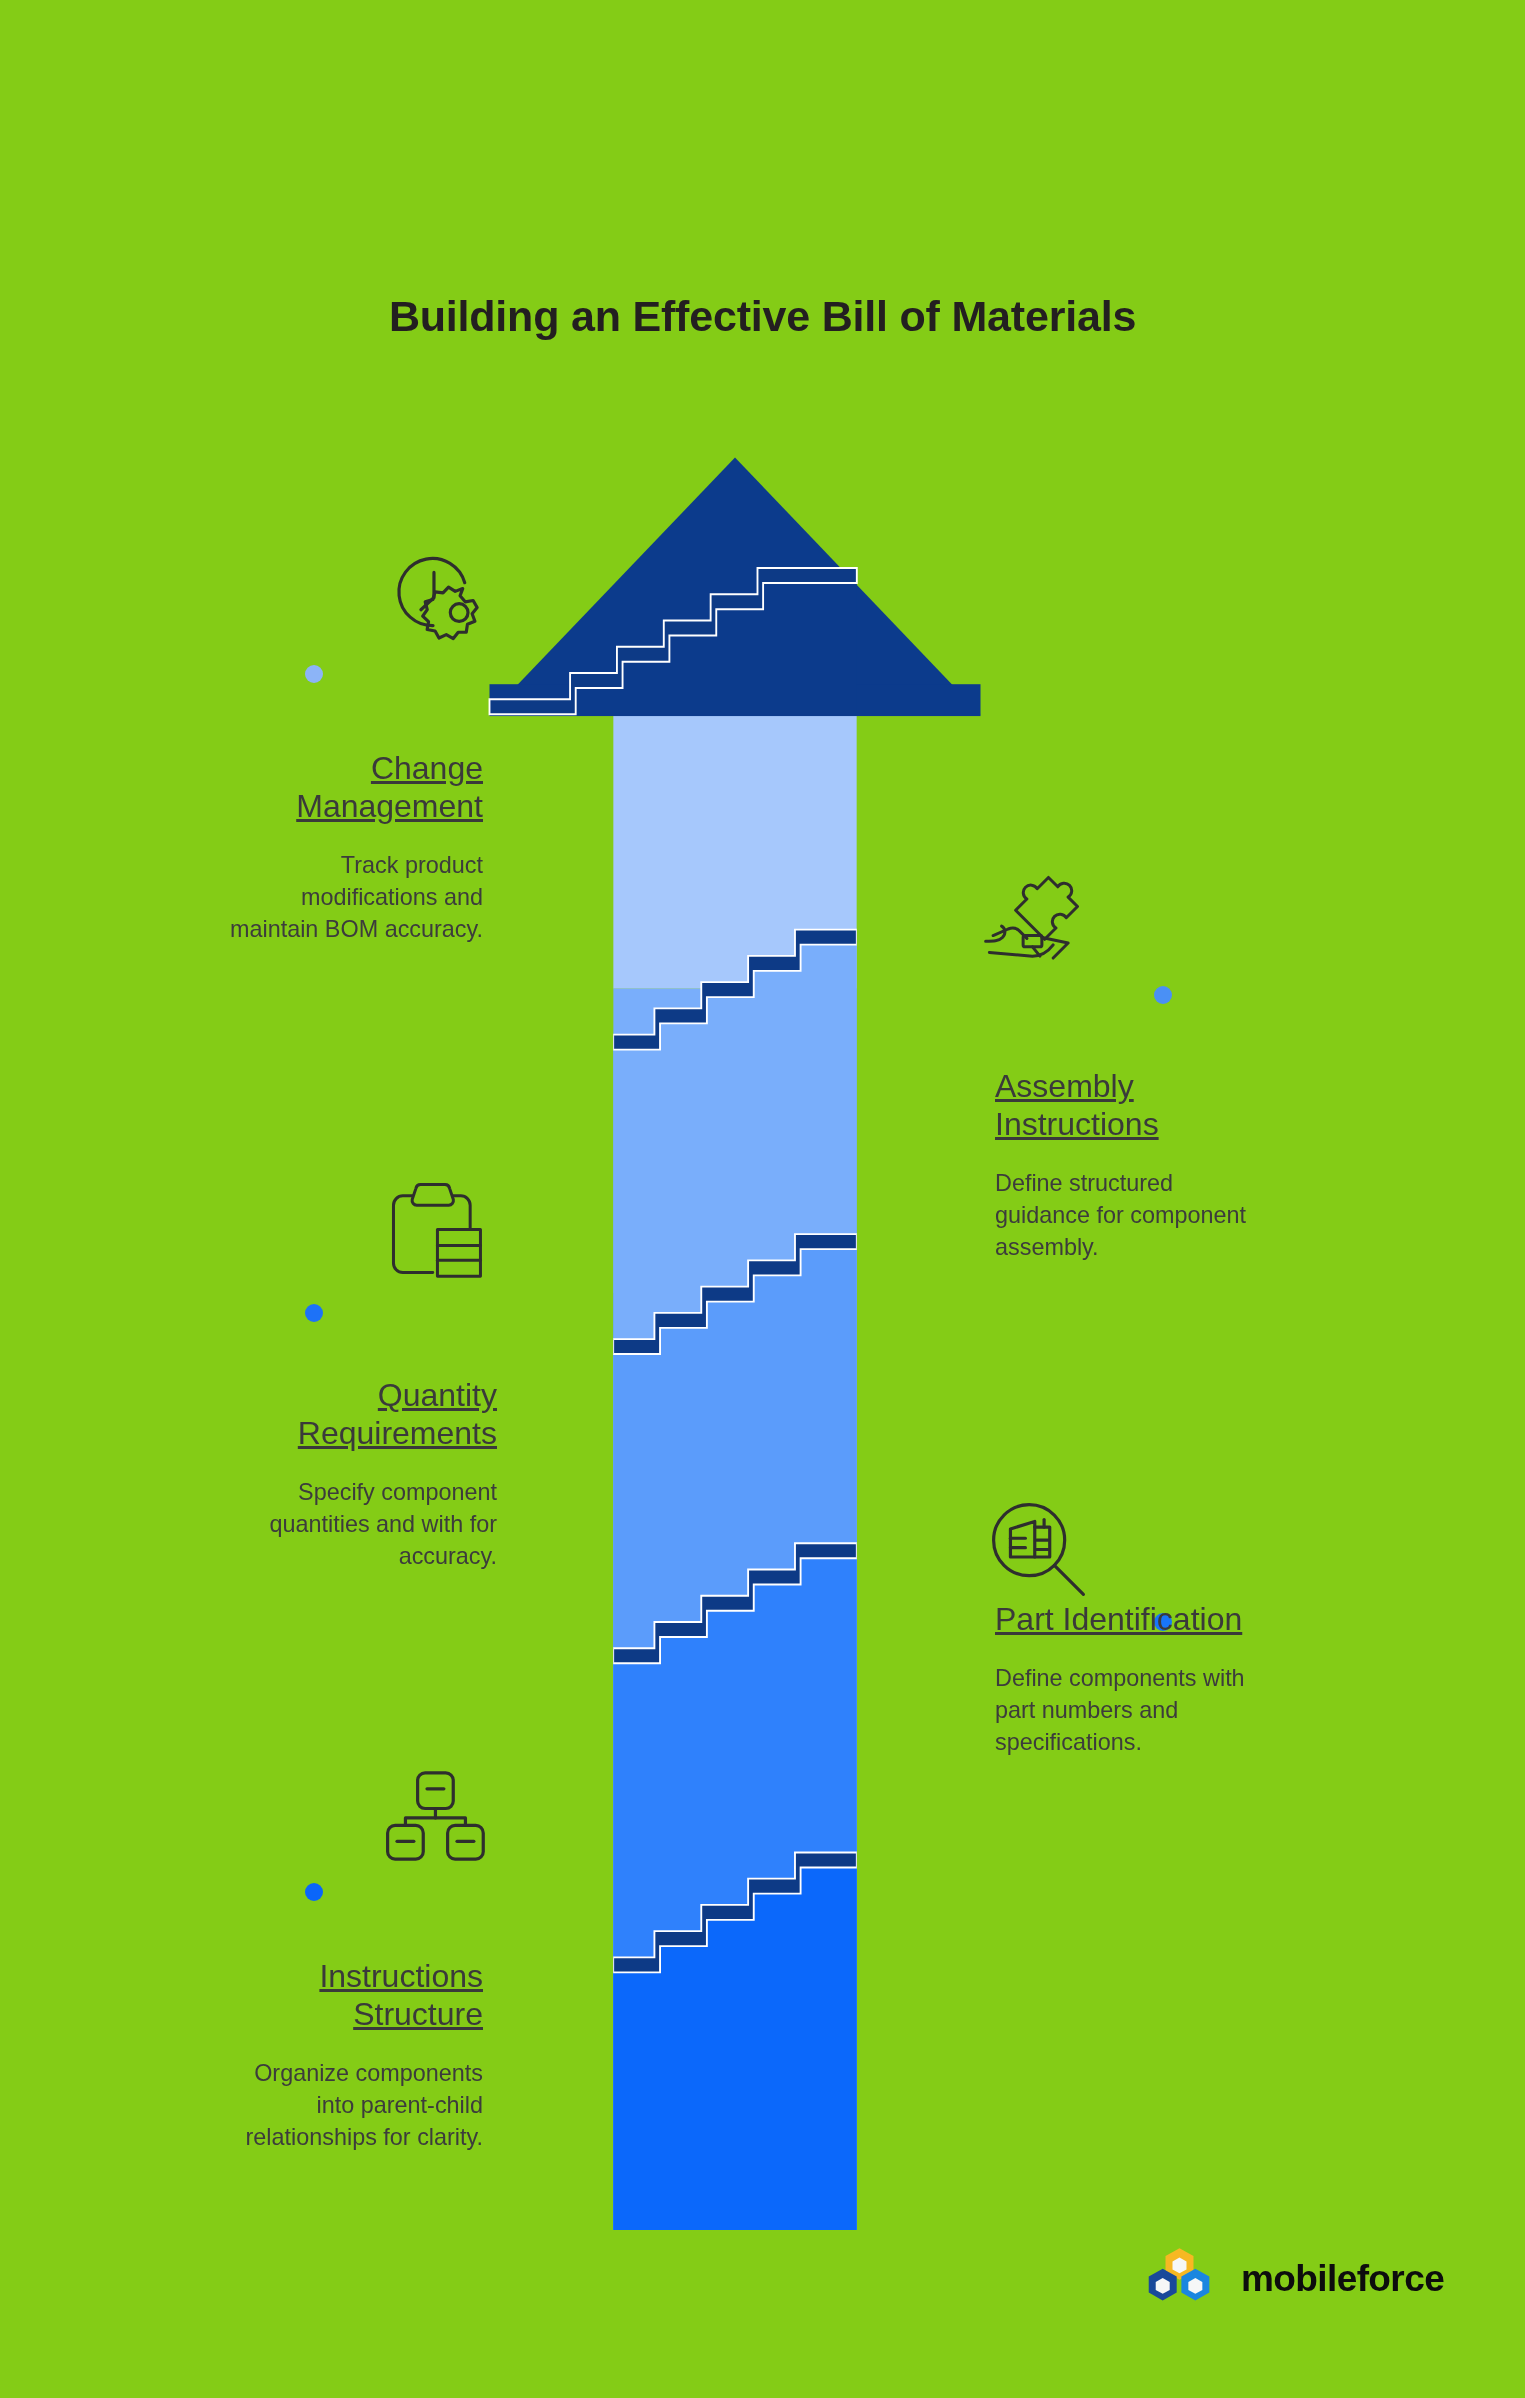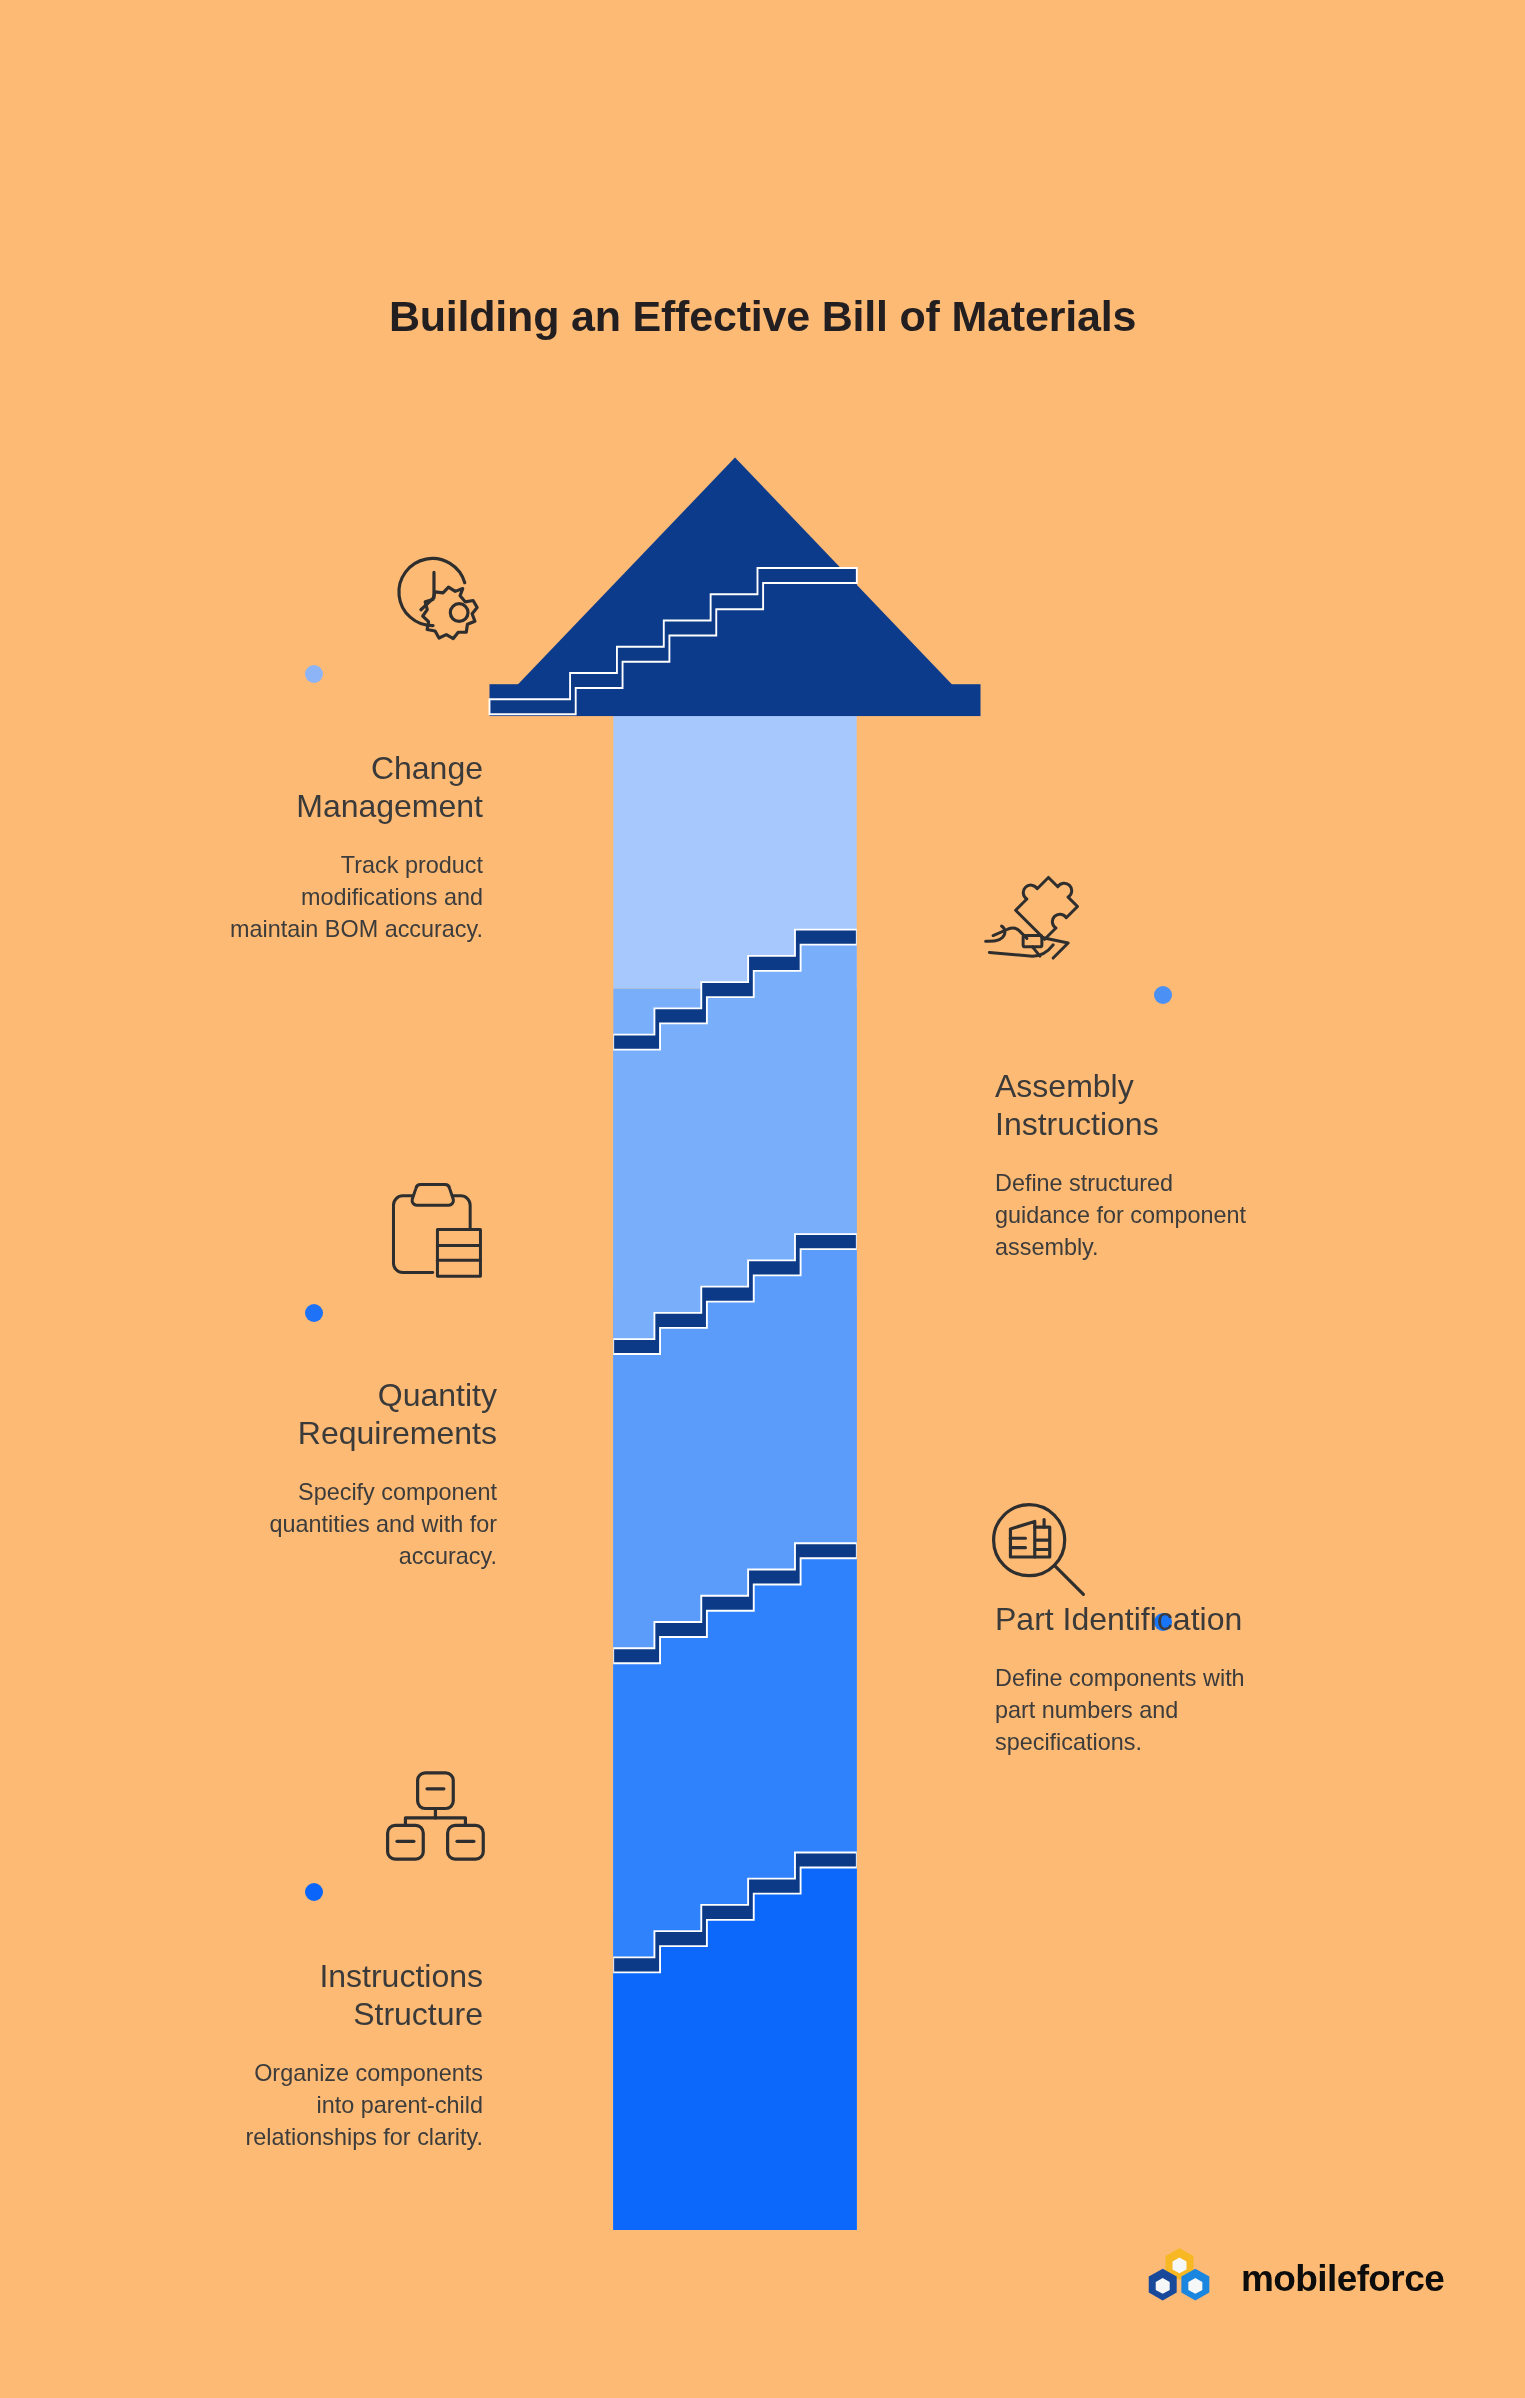--- a/index.html
+++ b/index.html
@@ -8,21 +8,21 @@
     width: 1525px;
     height: 2399px;
     background: #f6f7f7;
     font-family: "Liberation Sans", sans-serif;
   }
 
   #page {
     position: relative;
     width: 1525px;
     height: 2399px;
-    background: #fdba74;
+    background: #84cc16;
     overflow: hidden;
   }
 
   
   #title {
     position: absolute;
     left: 0;
     top: 292px;
     width: 1525px;
     text-align: center;
@@ -47,20 +47,21 @@
 
   .feature.left  { text-align: right; }
   .feature.right { text-align: left; }
 
   .feature-title {
     font-size: 32px;
     font-weight: 400;
     line-height: 1.18;
     color: #3a3a3a;
     white-space: pre-line;
+    text-decoration: underline;
   }
 
   .feature-desc {
     margin-top: 23px;
     font-size: 23.4px;
     font-weight: 400;
     line-height: 1.38;
     color: #3c3c3c;
     white-space: pre-line;
   }

